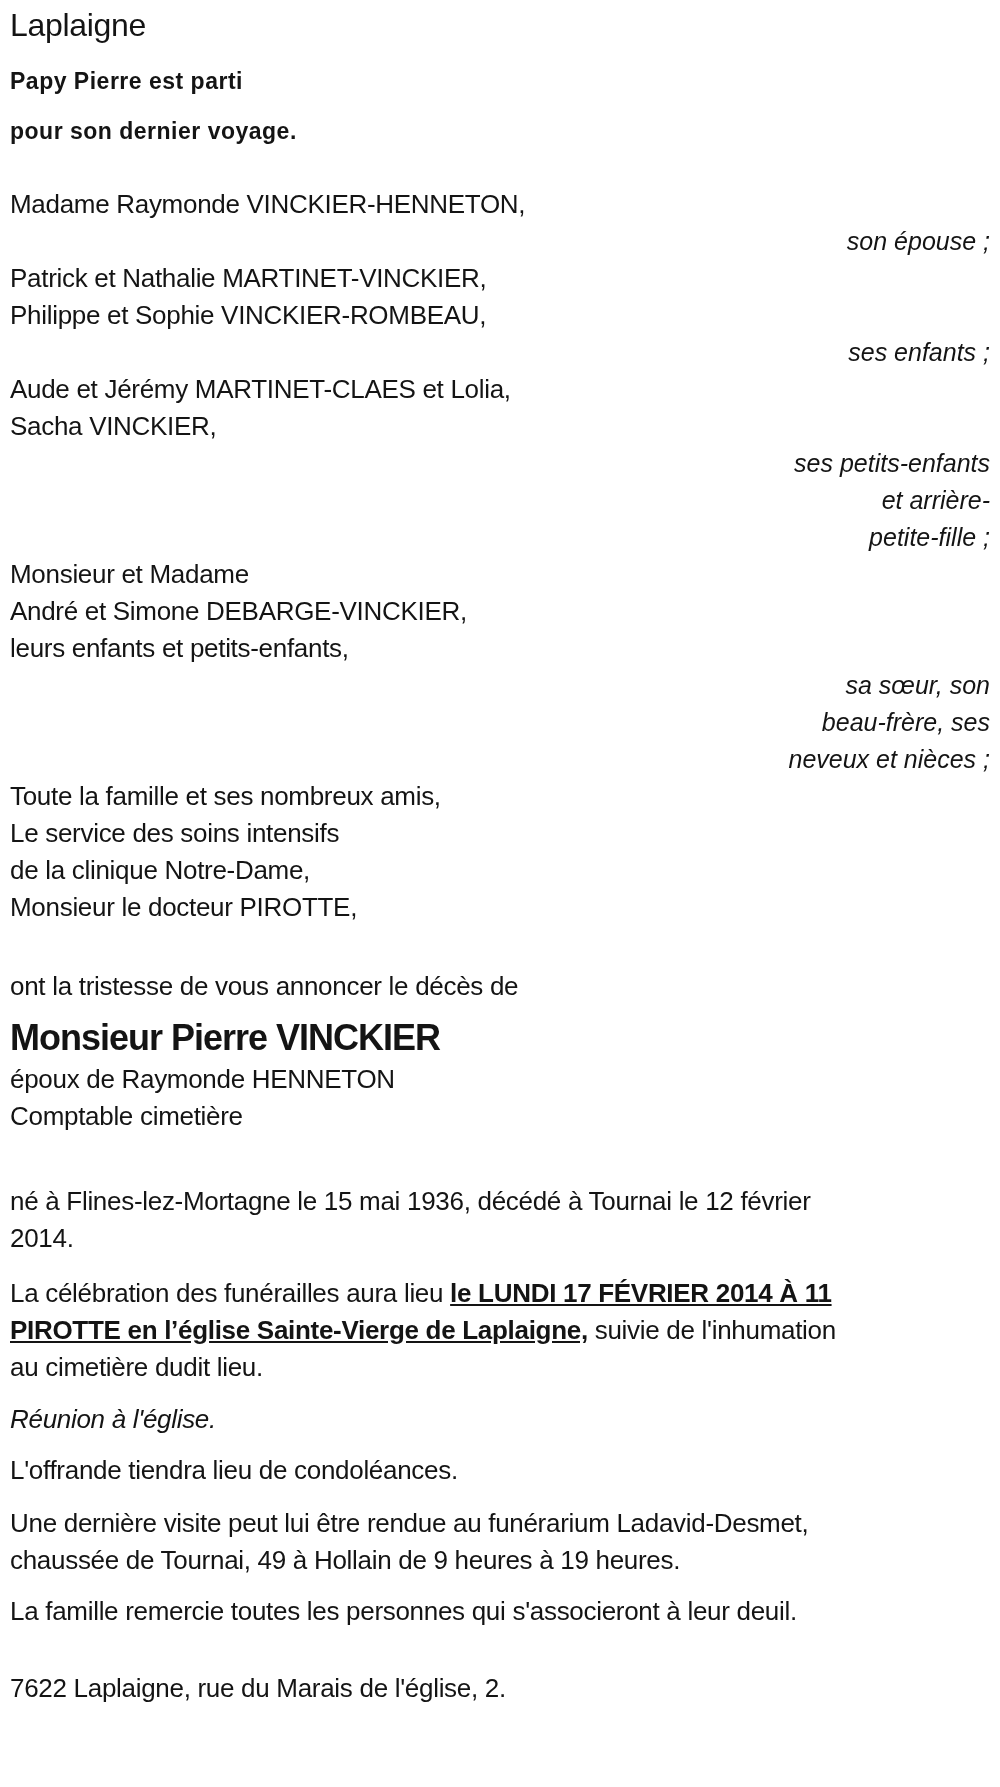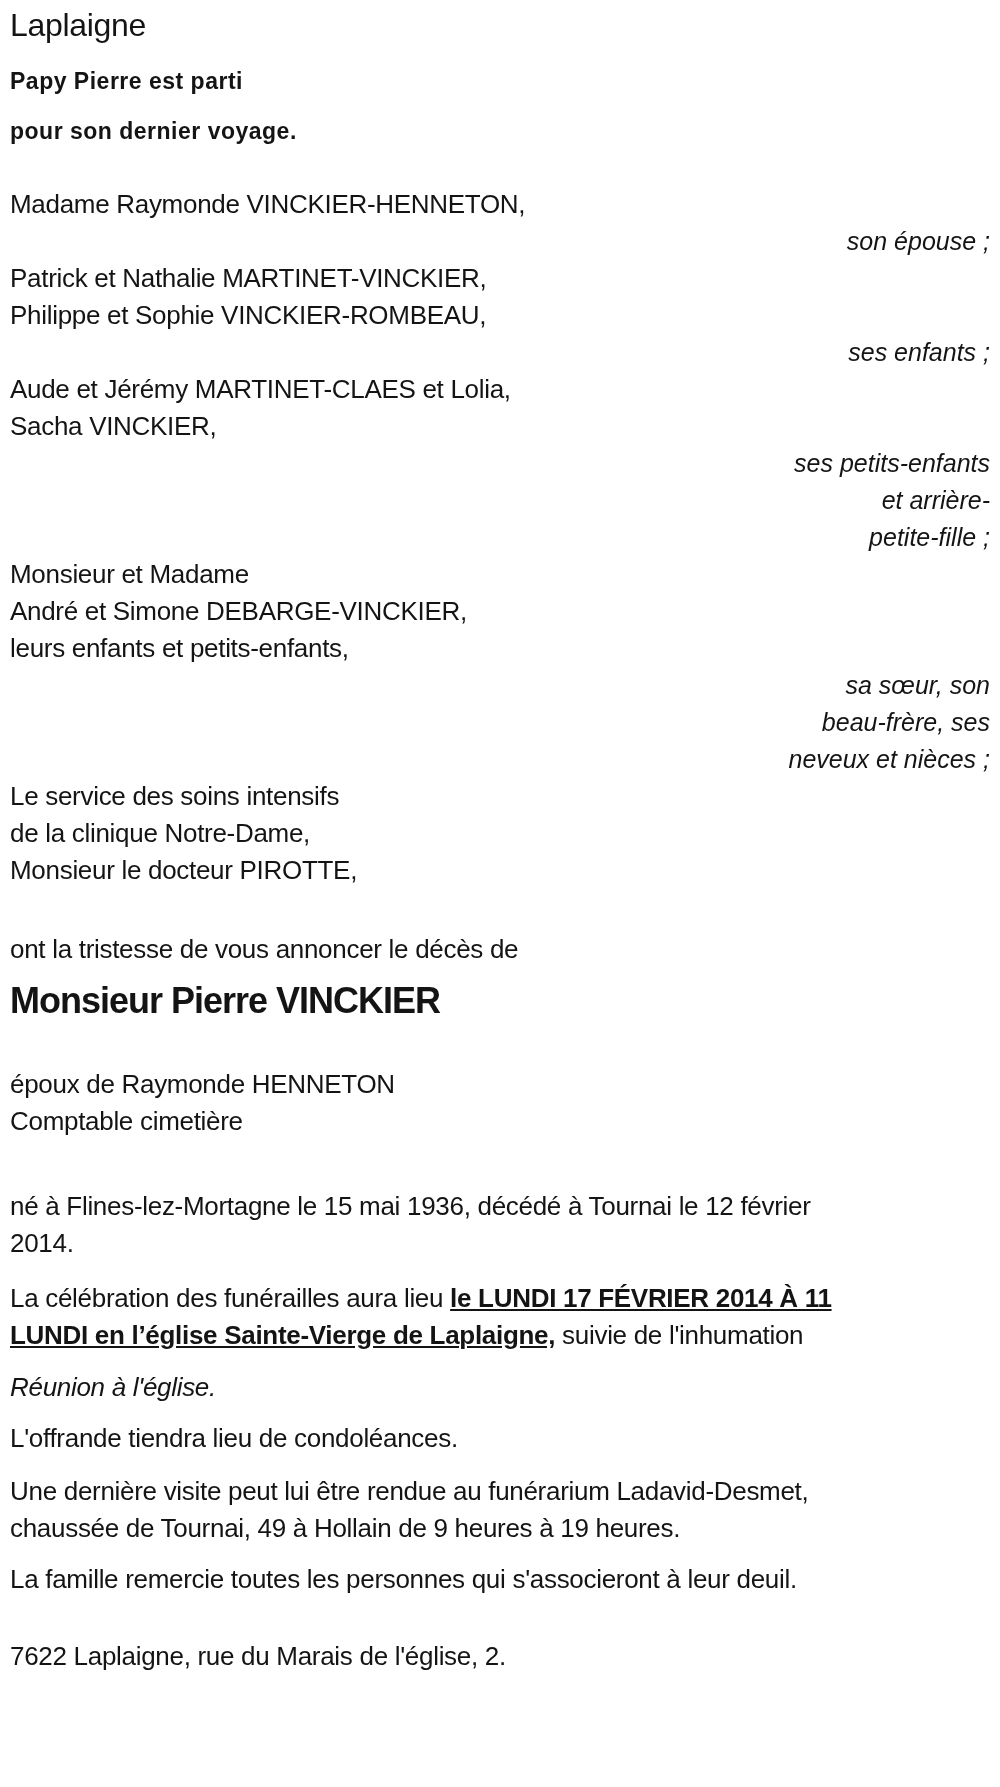--- a/index.html
+++ b/index.html
@@ -36,21 +36,21 @@
     letter-spacing: 0;
   }
   .announcement { margin-top: 42px; line-height: 37px; }
   .deceased-name {
     margin-top: 10px;
     font-size: 36px;
     font-weight: bold;
     line-height: 46px;
     letter-spacing: -1px;
   }
-  .deceased-details { margin-top: 42px; }
+  .deceased-details { }
   .detail-line { line-height: 37px; }
   .life-dates { margin-top: 48px; }
   .life-line { line-height: 37px; }
   .ceremony { margin-top: 18px; }
   .ceremony-line { line-height: 37px; }
   .bold-seg { font-weight: bold; text-decoration: underline; }
   .note { line-height: 37px; }
   .note-reunion { margin-top: 15px; font-style: italic; }
   .note-offering { margin-top: 14px; }
   .note-visit { margin-top: 16px; }
@@ -91,20 +91,21 @@
   <div>
     <div class="member-line">Monsieur et Madame</div>
     <div class="member-line">André et Simone DEBARGE-VINCKIER,</div>
     <div class="member-line">leurs enfants et petits-enfants,</div>
     <div class="relation-line">sa sœur, son</div>
     <div class="relation-line">beau-frère, ses</div>
     <div class="relation-line">neveux et nièces ;</div>
   </div>
 
   <div>
+    <div class="member-line">Toute la famille et ses nombreux amis,</div>
     <div class="member-line">Le service des soins intensifs</div>
     <div class="member-line">de la clinique Notre-Dame,</div>
     <div class="member-line">Monsieur le docteur PIROTTE,</div>
   </div>
 
 </div>
 
 <div class="announcement">ont la tristesse de vous annoncer le décès de</div>
 
 <div class="deceased-name">Monsieur Pierre VINCKIER</div>
@@ -114,21 +115,22 @@
   <div class="detail-line">Comptable cimetière</div>
 </div>
 
 <div class="life-dates">
   <div class="life-line">né à Flines-lez-Mortagne le 15 mai 1936, décédé à Tournai le 12 février</div>
   <div class="life-line">2014.</div>
 </div>
 
 <div class="ceremony">
   <div class="ceremony-line"><span>La célébration des funérailles aura lieu </span><span class="bold-seg">le LUNDI 17 FÉVRIER 2014 À 11</span></div>
-  <div class="ceremony-line"><span class="bold-seg">LUNDI en l’église Sainte-Vierge de Laplaigne,</span><span> suivie de l'inhumation</span></div>
+  <div class="ceremony-line"><span class="bold-seg">PIROTTE en l’église Sainte-Vierge de Laplaigne,</span><span> suivie de l'inhumation</span></div>
+  <div class="ceremony-line">au cimetière dudit lieu.</div>
 </div>
 
 <div class="note note-reunion">Réunion à l'église.</div>
 
 <div class="note note-offering">L'offrande tiendra lieu de condoléances.</div>
 
 <div class="note note-visit">
   <div>Une dernière visite peut lui être rendue au funérarium Ladavid-Desmet,</div>
   <div>chaussée de Tournai, 49 à Hollain de 9 heures à 19 heures.</div>
 </div>

